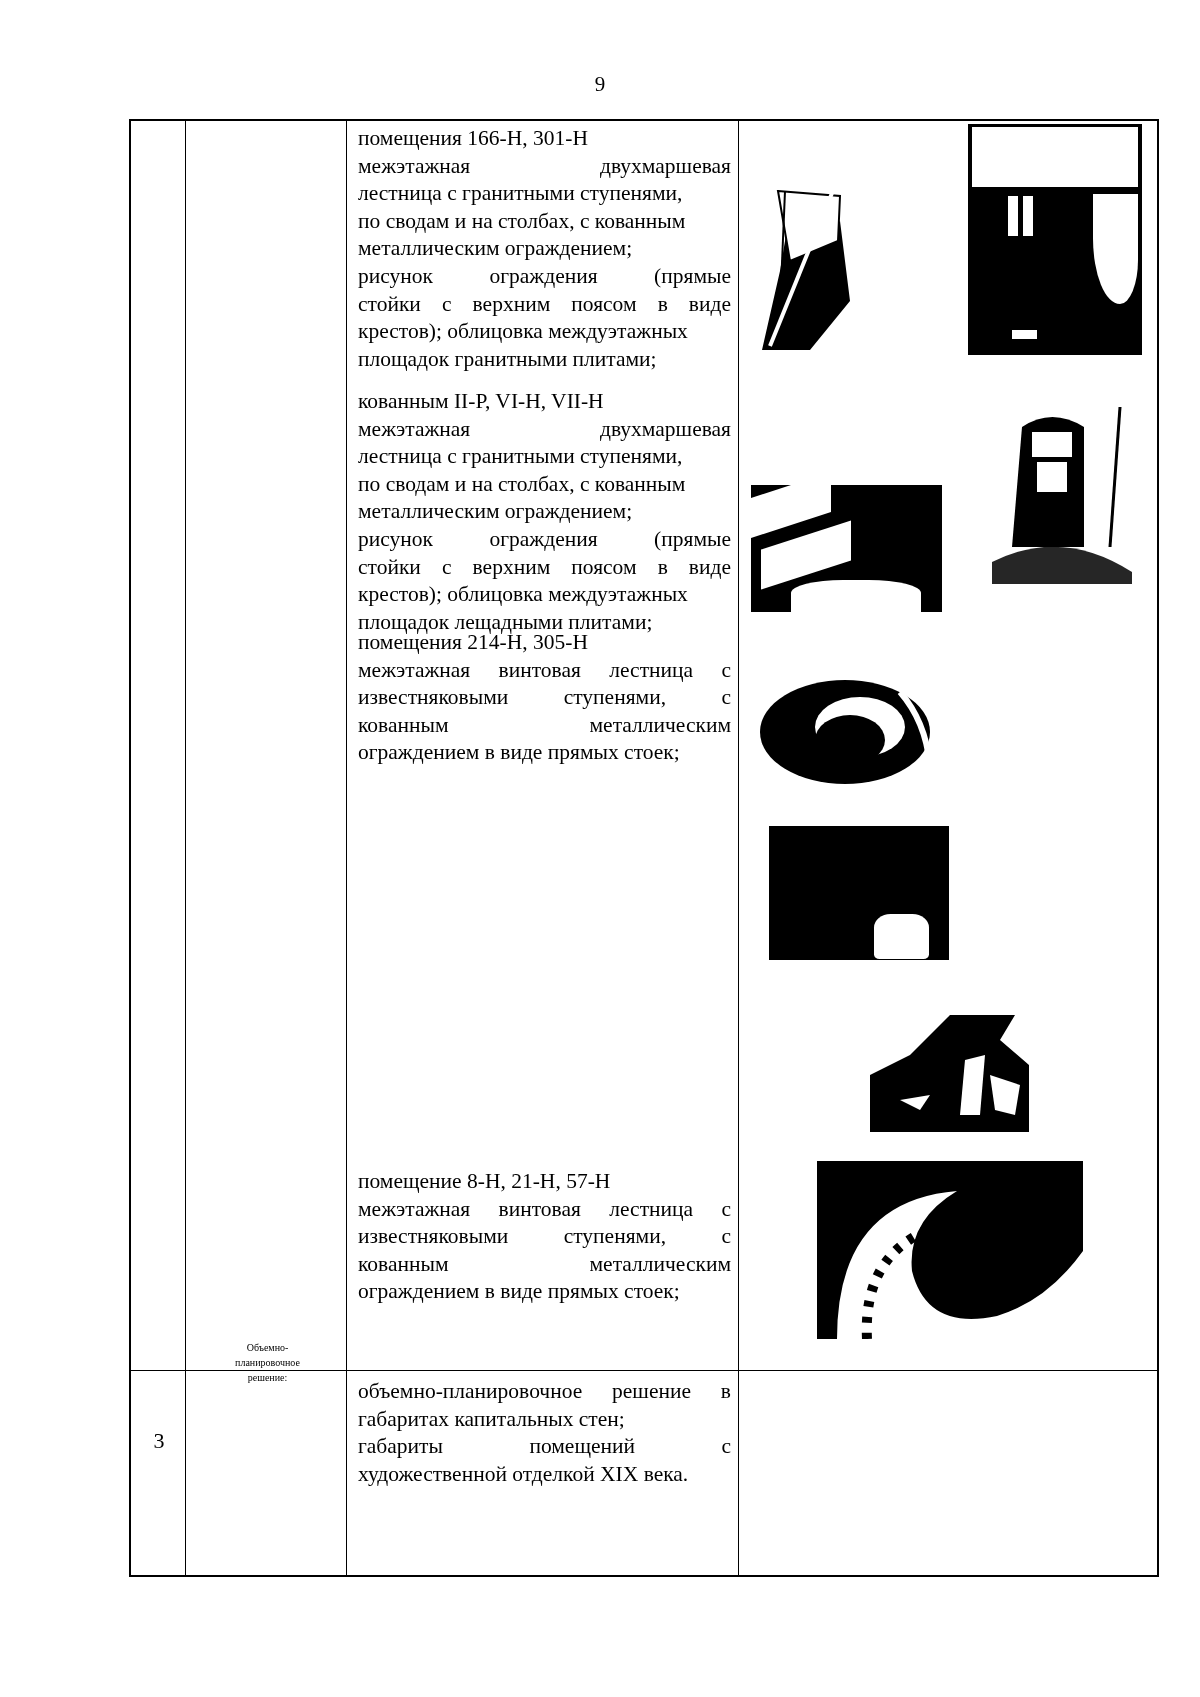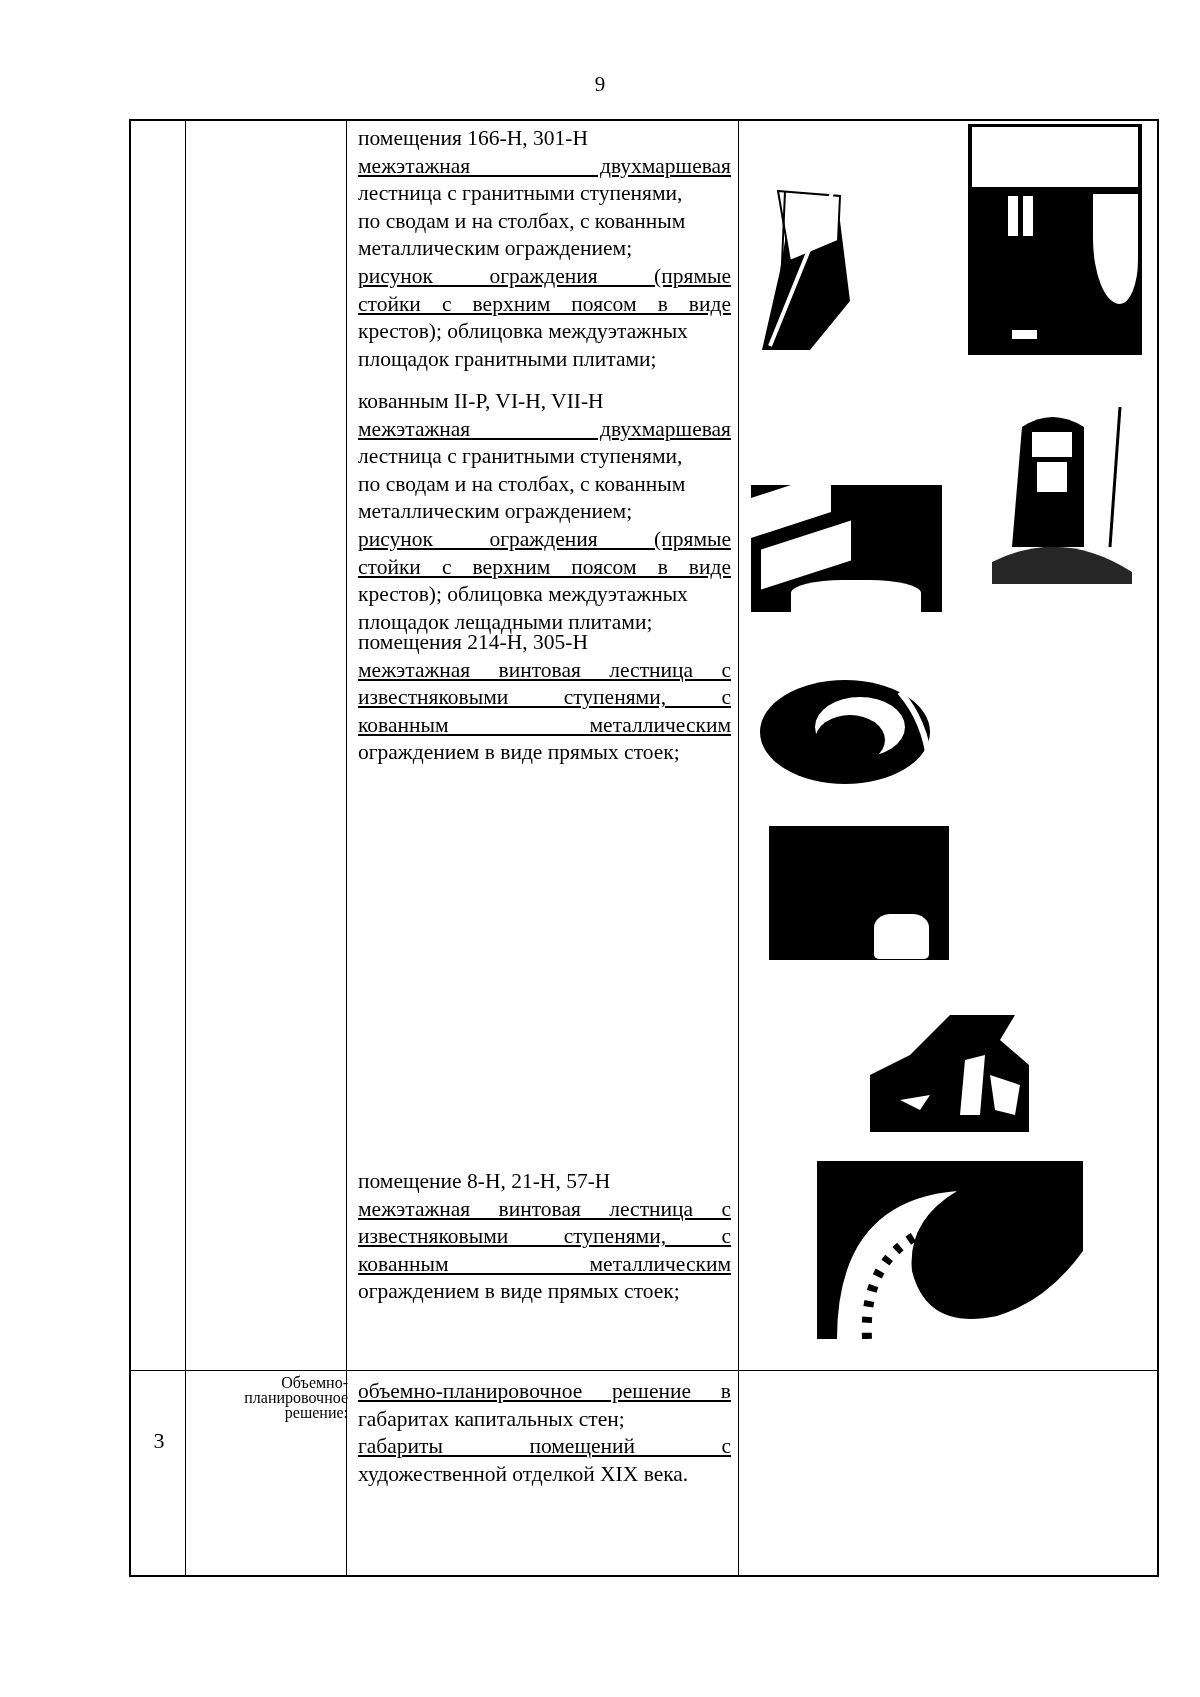--- a/index.html
+++ b/index.html
@@ -3,23 +3,23 @@
 <meta charset="utf-8">
 <style>
   html, body { margin:0; padding:0; background:#fff; }
   body { width:1200px; height:1697px; position:relative; overflow:hidden; font-family:"Liberation Serif", "DejaVu Serif", serif; color:#000; }
   .page-num { position:absolute; left:0; width:1200px; top:72px; text-align:center; font-size:21px; }
   .tbl { position:absolute; left:97px; top:119px; width:1030px; height:1458px; border:2px solid #000; box-sizing:border-box;margin-left:32px; }
   .vline { position:absolute; top:0; bottom:0; width:0; border-left:1.5px solid #000; }
   .hline { position:absolute; left:0; right:0; height:0; border-top:1.5px solid #000; }
   .txt { position:absolute; left:227px; width:373px; font-size:21.5px; line-height:27.6px; text-align:justify; text-align-last:left; }
   .txt p { margin:0; }
-  .txt .j { text-align:justify; text-align-last:justify;text-decoration:underline; }
+  .txt .j { text-align:justify; text-align-last:justify; }
   .rownum { position:absolute; left:0; width:56px; top:1307px; text-align:center; font-size:22px; }
-  .rowlabel { position:absolute; left:56px; width:161px; top:1254px; text-align:right; font-size:16px; line-height:15px; }
+  .rowlabel { position:absolute; left:56px; width:161px; top:1219px; text-align:center; font-size:10px; line-height:15px; }
   .photo { position:absolute; background:#000; overflow:hidden; }
   .photo .w { position:absolute; background:#fff; }
 </style>
 </head>
 <body>
 
 <div class="page-num">9</div>
 
 <div class="tbl">
   <div class="vline" style="left:54px"></div>

